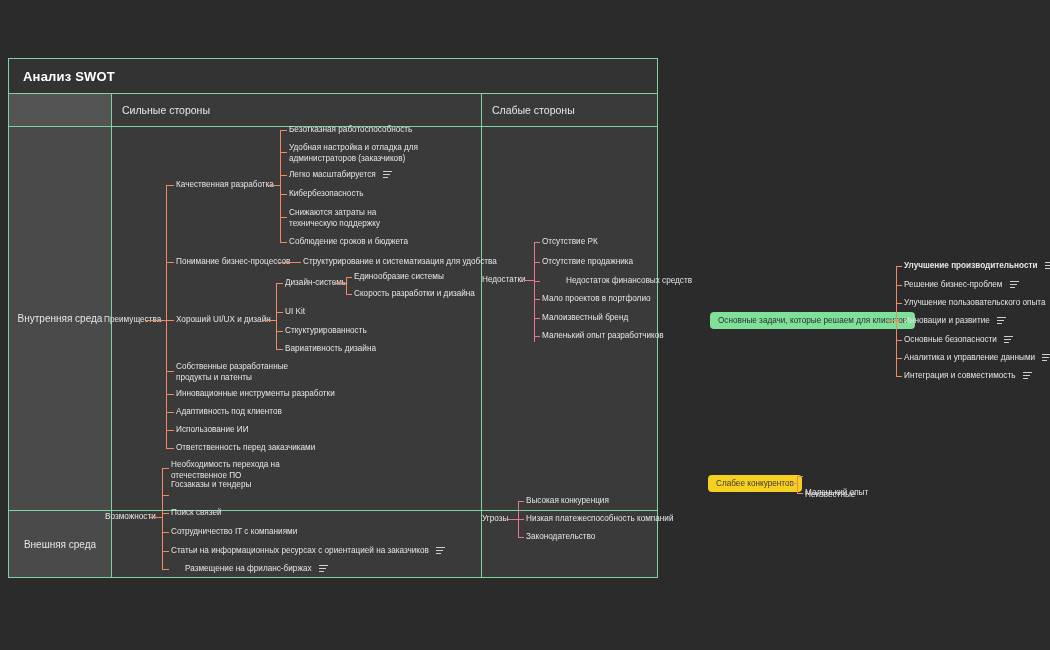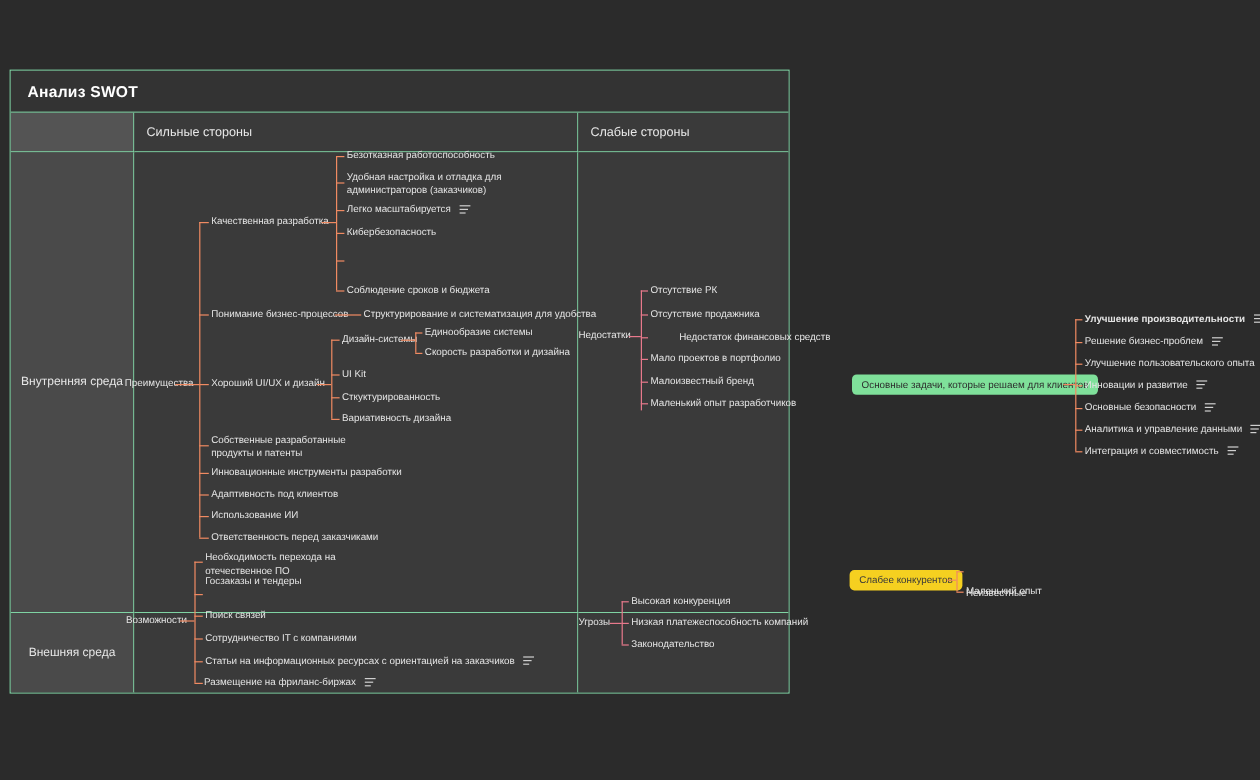--- a/index.html
+++ b/index.html
@@ -180,20 +180,23 @@
     <span class="lbl">Легко масштабируется</span>
     <span class="note-icon"><i></i><i></i><i></i></span>
   </div>
 
   <div class="h" style="left:280px;top:194px;width:7px;"></div>
   <div class="node" style="left:289px;top:188px;">
     <span class="lbl">Кибербезопасность</span>
   </div>
 
   <div class="h" style="left:280px;top:217px;width:7px;"></div>
+  <div class="node wrap" style="left:289px;top:207px;width:130px;">
+    <span class="lbl">Снижаются затраты на техническую поддержку</span>
+  </div>
 
   <div class="h" style="left:280px;top:242px;width:7px;"></div>
   <div class="node" style="left:289px;top:236px;">
     <span class="lbl">Соблюдение сроков и бюджета</span>
   </div>
 
   <div class="h" style="left:166px;top:262px;width:8px;"></div>
   <div class="node" style="left:176px;top:256px;">
     <span class="lbl">Понимание бизнес-процессов</span>
   </div>
@@ -326,21 +329,21 @@
     <span class="lbl">Сотрудничество IT с компаниями</span>
   </div>
 
   <div class="h" style="left:162px;top:551px;width:7px;"></div>
   <div class="node" style="left:171px;top:545px;">
     <span class="lbl">Статьи на информационных ресурсах с ориентацией на заказчиков</span>
     <span class="note-icon"><i></i><i></i><i></i></span>
   </div>
 
   <div class="h" style="left:162px;top:569px;width:7px;"></div>
-  <div class="node" style="left:159px;top:563px;padding-left:11px;">
+  <div class="node" style="left:174px;top:563px;padding-left:11px;">
     <span class="lbl">Размещение на фриланс-биржах</span>
     <span class="note-icon"><i></i><i></i><i></i></span>
   </div>
 
   <div class="node" style="left:482px;top:513px;">
     <span class="lbl">Угрозы</span>
   </div>
   <div class="h red" style="left:508px;top:519px;width:10px;"></div>
   <div class="v red" style="left:518px;top:501px;height:36px;"></div>
 

